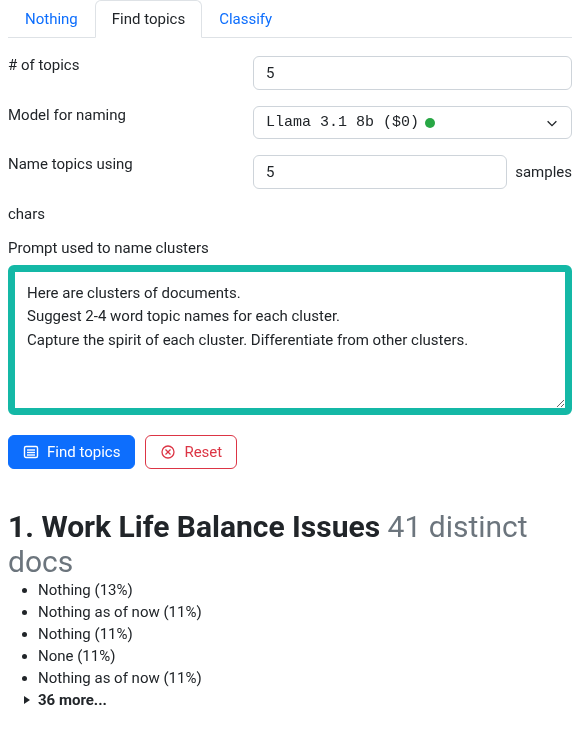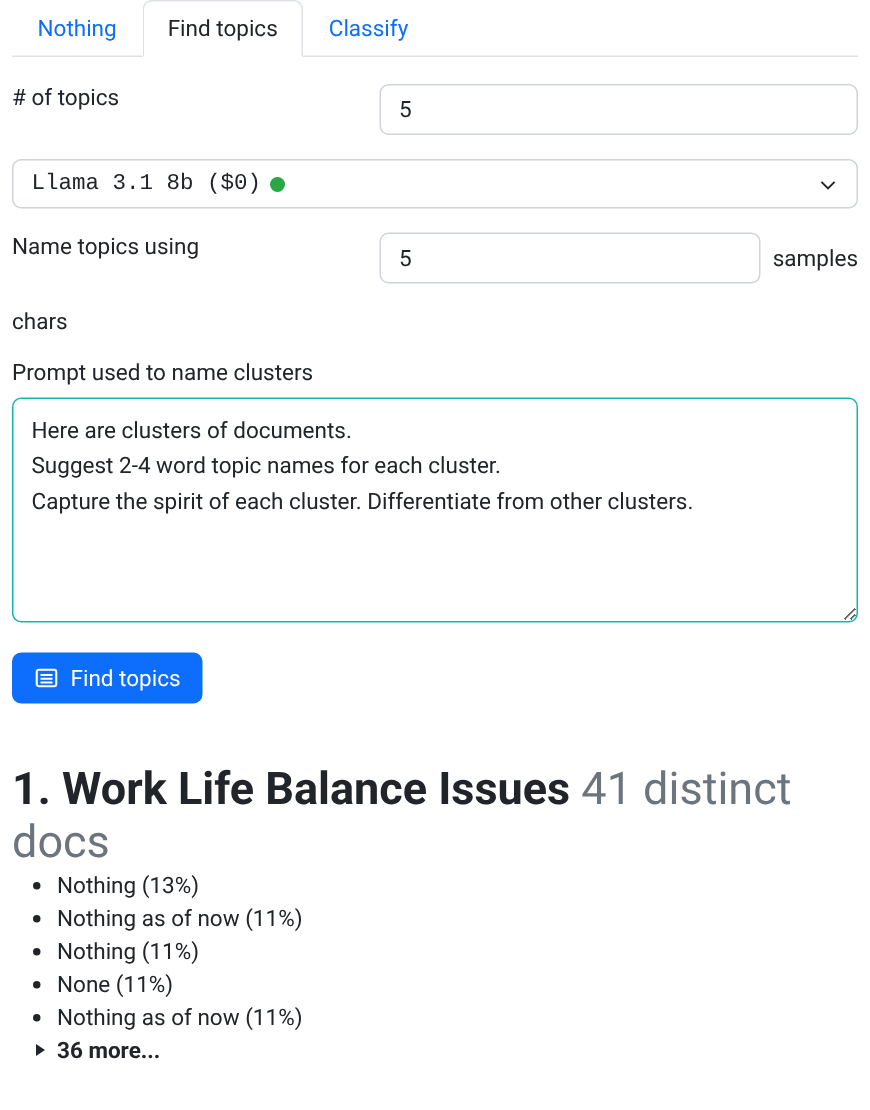--- a/index.html
+++ b/index.html
@@ -95,21 +95,21 @@
     .prompt-section {
       margin-bottom: 16px;
     }
     .prompt-label {
       display: block;
       margin-bottom: 8px;
     }
     .prompt-textarea {
       width: 100%;
       padding: 10px 12px;
-      border: 1px solid #14b8a6;
+      border: 7px solid #14b8a6;
       border-radius: 6px;
       font-size: 15px;
       font-family: inherit;
       resize: vertical;
       min-height: 150px;
       line-height: 1.55;
       color: #212529;
     }
     .button-row {
       display: flex;
@@ -180,20 +180,21 @@
 </div>
 
 <div class="form-row">
   <div class="form-label"># of topics</div>
   <div class="form-control-wrap">
     <input type="text" class="form-control" value="5" style="">
   </div>
 </div>
 
 <div class="form-row">
+  <div class="form-label">Model for naming</div>
   <div class="form-control-wrap">
     <div class="form-select">
       <span>Llama 3.1 8b ($0)</span>
       <span class="status-dot"></span>
       <span class="chevron-down icon-svg">
         <svg width="14" height="14" viewBox="0 0 16 16" fill="none" stroke="#212529" stroke-width="1.5">
             <path d="M3 6l5 5 5-5"></path>
           </svg>
       </span>
     </div>
@@ -226,20 +227,30 @@
     <span class="icon-svg">
       <svg width="16" height="16" viewBox="0 0 16 16" fill="none" stroke="#fff" stroke-width="1.4">
         <rect x="1.5" y="2.5" width="13" height="11" rx="1.5"></rect>
         <line x1="4" y1="6" x2="12" y2="6"></line>
         <line x1="4" y1="8.5" x2="12" y2="8.5"></line>
         <line x1="4" y1="11" x2="12" y2="11"></line>
       </svg>
     </span>
     <span>Find topics</span>
   </button>
+  <button class="btn btn-outline-danger">
+    <span class="icon-svg">
+      <svg width="16" height="16" viewBox="0 0 16 16" fill="none" stroke="#dc3545" stroke-width="1.3">
+        <circle cx="8" cy="8" r="6"></circle>
+        <line x1="5.5" y1="5.5" x2="10.5" y2="10.5"></line>
+        <line x1="10.5" y1="5.5" x2="5.5" y2="10.5"></line>
+      </svg>
+    </span>
+    <span>Reset</span>
+  </button>
 </div>
 
 <h2 class="topic-heading">
   <span>1.</span>
   <span>Work Life Balance Issues</span>
   <span class="topic-sub">41 distinct docs</span>
 </h2>
 
 <ul class="doc-list">
   <li>Nothing (13%)</li>

